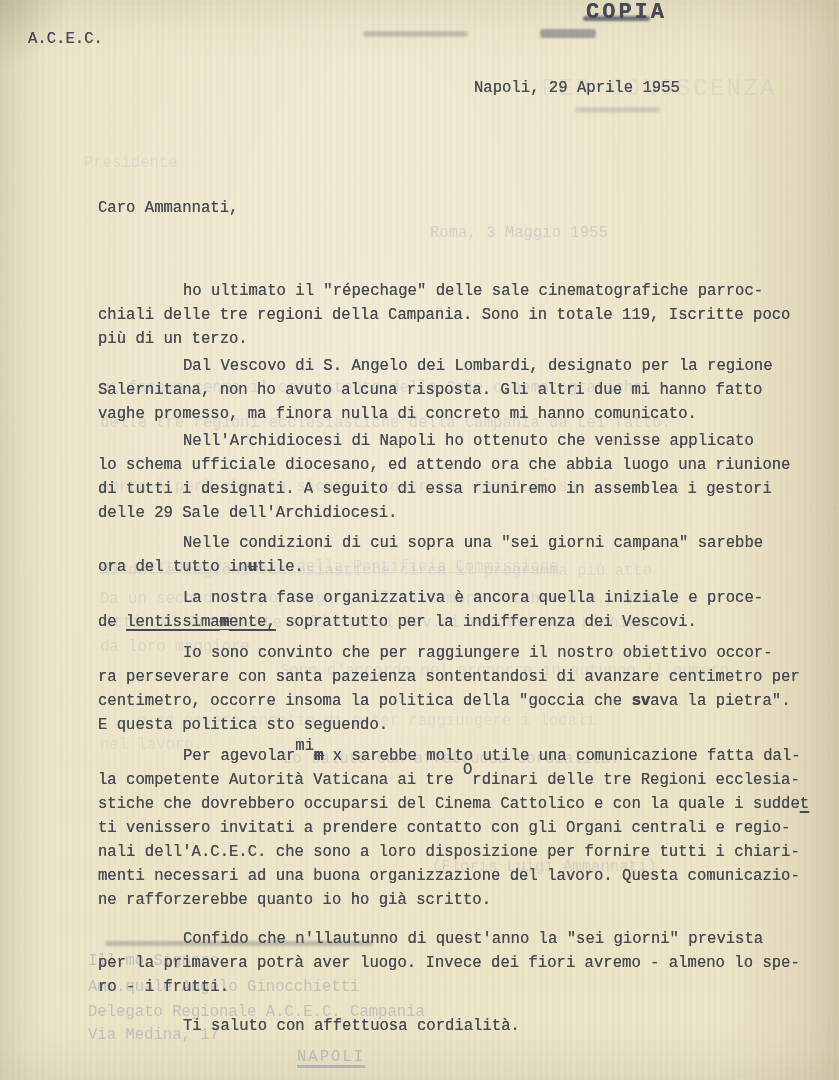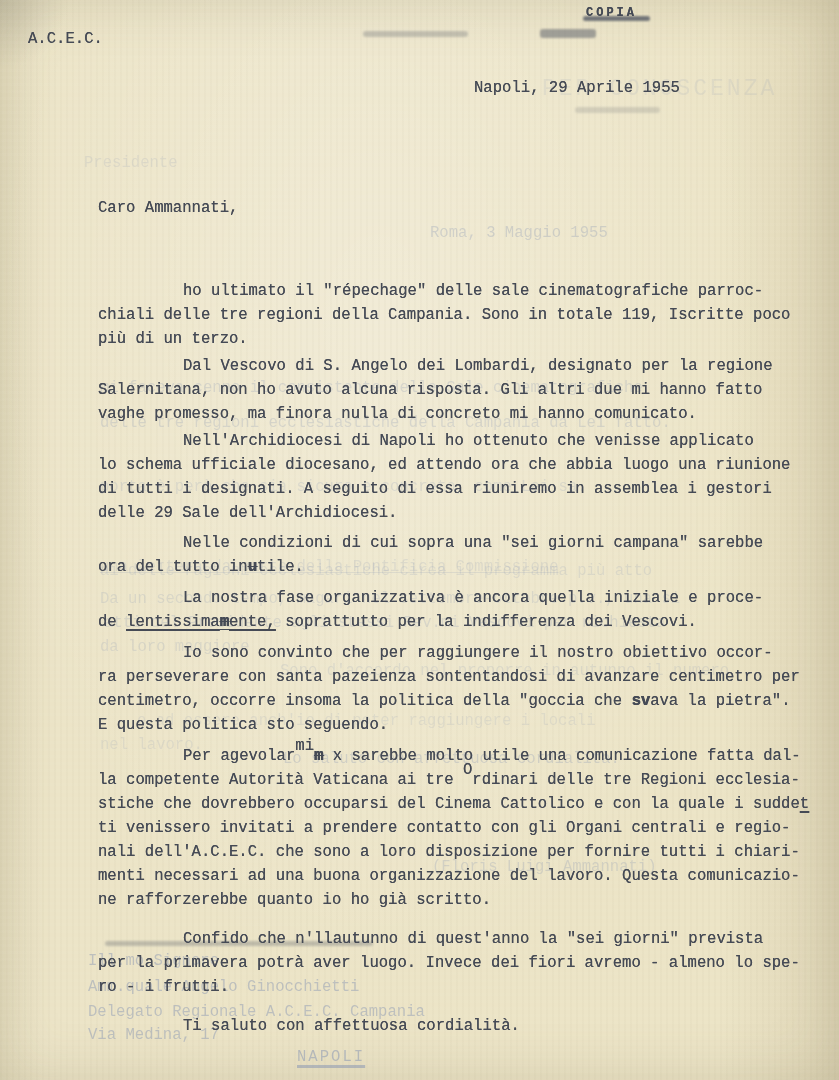--- a/index.html
+++ b/index.html
@@ -21,21 +21,21 @@
   .grain{
     position:absolute;inset:0;pointer-events:none;
     background:
       repeating-linear-gradient(90deg, rgba(90,80,50,.022) 0 2px, rgba(0,0,0,0) 2px 6px),
       repeating-linear-gradient(0deg, rgba(255,255,255,.025) 0 3px, rgba(0,0,0,0) 3px 7px);
   }
   .tw{color:#454a55;font-size:15.6px;line-height:24px;white-space:pre;
       text-shadow:0 0 .6px rgba(58,63,78,.85);}
   .abs{position:absolute;}
   
-  .stamp{font-weight:700;letter-spacing:3px;font-size:12px;}
+  .stamp{font-weight:700;letter-spacing:3px;font-size:22px;}
   
   .body-flow{position:absolute;left:98px;top:148px;width:714px;}
   .para{margin:0;}
   .line{white-space:pre;}
   .ind{padding-left:85px;}
   .u{text-decoration:underline;text-decoration-thickness:1.5px;text-underline-offset:3px;}
   .b{font-weight:700;text-shadow:.6px 0 currentColor,0 0 .6px rgba(58,63,78,.85);}
   .x{text-decoration:line-through;text-decoration-thickness:2px;}
   .b.x{text-decoration:line-through;}
   .u.x{text-decoration:underline line-through;}

